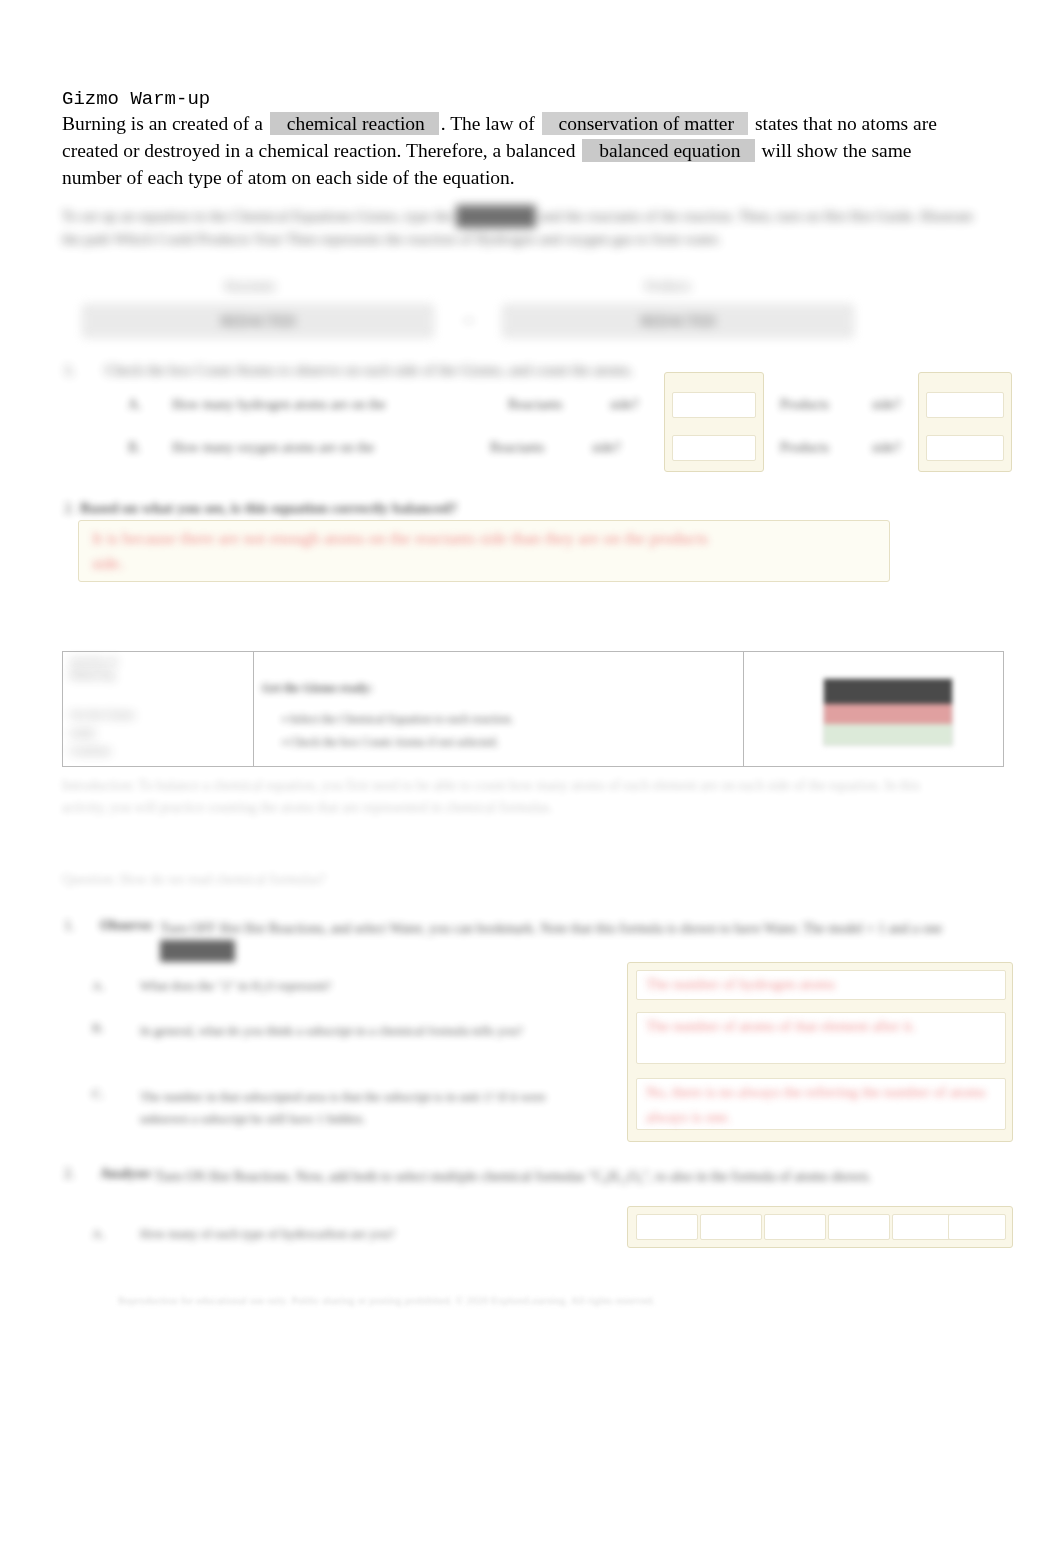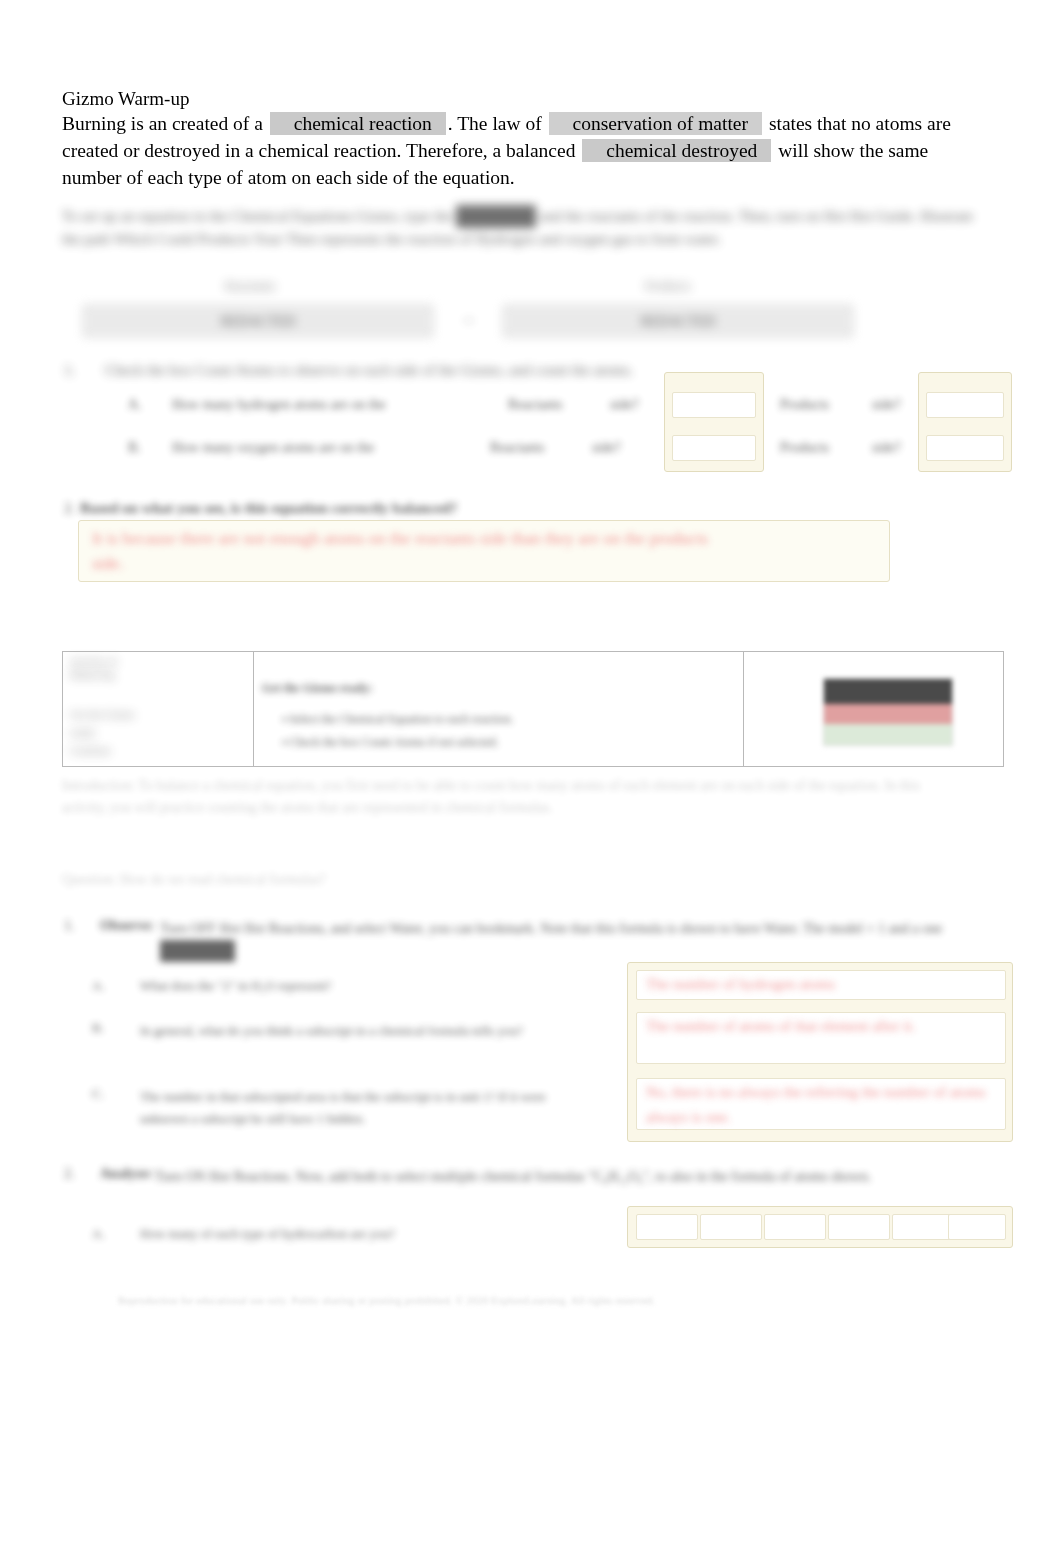--- a/index.html
+++ b/index.html
@@ -16,32 +16,33 @@
 
   .page { position: absolute; inset: 0; }
 
   
   .warmup-title {
     position: absolute;
     left: 62px; top: 86px;
     font-size: 19px;
     line-height: 26px;
     white-space: nowrap;
+    font-family: Liberation Mono, monospace;
   }
   .warmup-para {
     position: absolute;
     left: 62px; top: 110px;
     width: 893px;
     font-size: 19.5px;
     line-height: 27px;
     text-align: left;
   }
   .hl {
     background: #c9c9c9;
-    padding: 1px 14px 1px 24px;
+    padding: 1px 14px 1px 17px;
     margin: 0 2px;
   }
   .hl.soft { background: #cfcfcf; }
 
   
   .blur {
     position: absolute;
     color: #2b2b2b;
     font-family: "Liberation Serif", "DejaVu Serif", serif;
     overflow: hidden;
@@ -126,21 +127,21 @@
 
 <div class="page">
 
   <div class="warmup-title">Gizmo Warm-up</div>
 
   <div class="warmup-para">
     <span>Burning is an created of a</span>
     <span class="hl">chemical reaction</span><span>. The law of</span>
     <span class="hl soft">conservation of matter</span>
     <span>states that no atoms are created or destroyed in a chemical reaction. Therefore, a balanced</span>
-    <span class="hl">chemical destroyed</span>
+    <span class="hl">balanced equation</span>
     <span>will show the same number of each type of atom on each side of the equation.</span>
   </div>
 
   <div class="blur b-lg" style="left:62px; top:205px; width:918px; font-size:15px; line-height:23px;">
     <span>To set up an equation in the Chemical Equations Gizmo, type the</span>
     <span class="redact-bar dark">REDACTED</span>
     <span>and the reactants of the</span>
     <span>reaction. Then, turn on Hot Hot Guide. Illustrate the path Which Could Products Your Then represents the</span>
     <span>reaction of Hydrogen and oxygen gas to form water.</span>
   </div>

